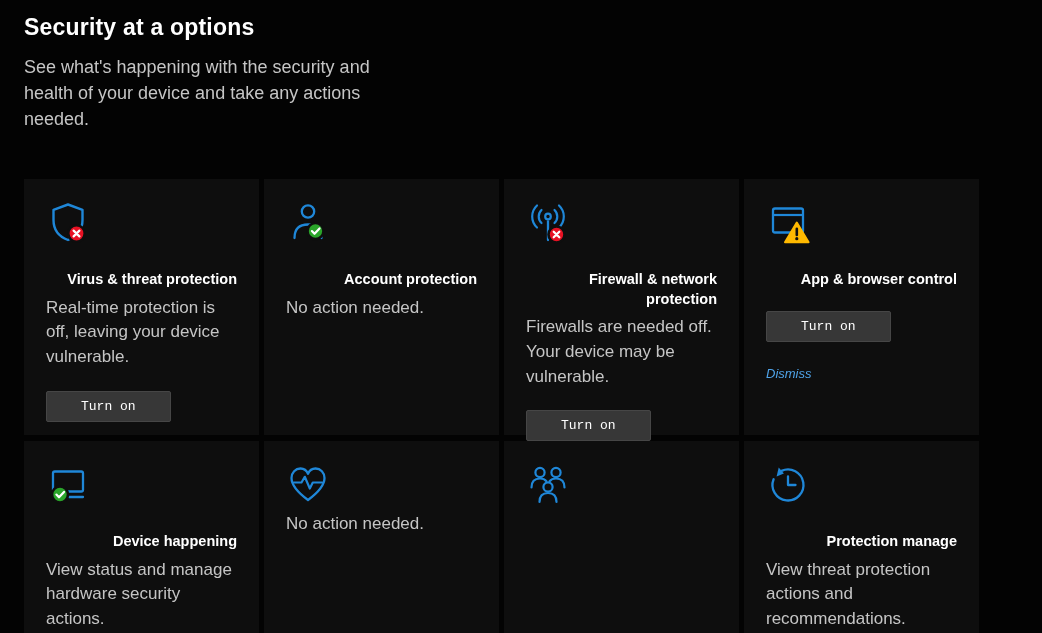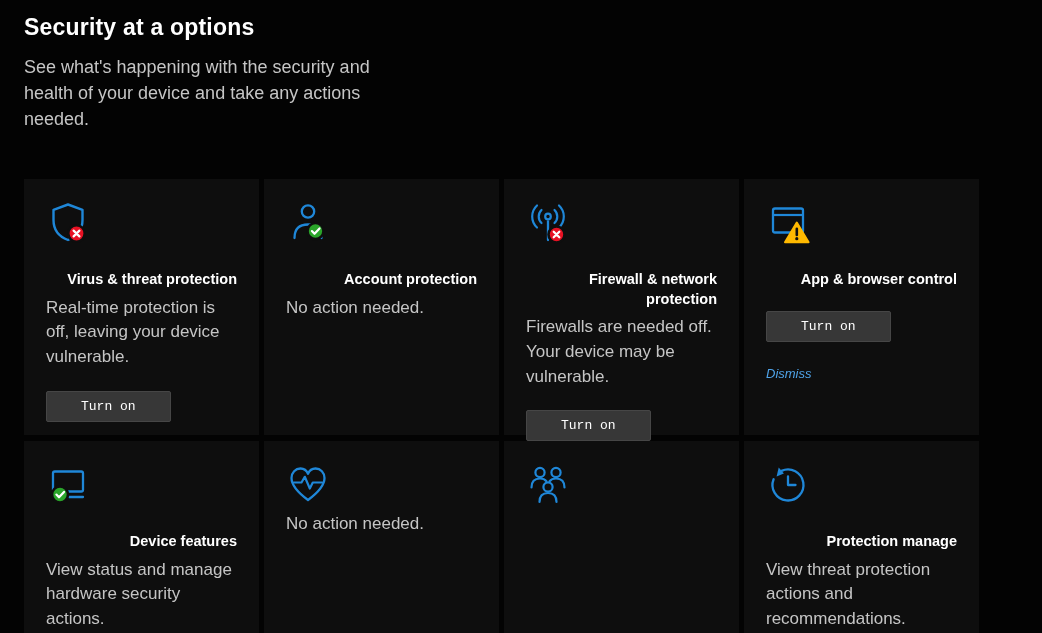--- a/index.html
+++ b/index.html
@@ -141,21 +141,21 @@
 
     <div class="card">
       <span class="card-icon">
         <svg viewBox="0 0 44 44">
           <rect x="7" y="9.5" width="30" height="20" rx="1.8" fill="none" stroke="currentColor" stroke-width="2.3"></rect>
           <line x1="23" y1="35" x2="37" y2="35" stroke="currentColor" stroke-width="2.3" stroke-linecap="round"></line>
           <circle cx="14" cy="32.5" r="8" fill="var(--badge-green)" stroke="var(--card-bg)" stroke-width="2.6"></circle>
           <path d="M10.4 32.6 l2.6 2.7 l5 -5.4" stroke="#ffffff" stroke-width="2.2" stroke-linecap="round" stroke-linejoin="round" fill="none"></path>
         </svg>
       </span>
-      <h2 class="card-title">Device features</h2>
+      <h2 class="card-title">Device happening</h2>
       <p class="card-desc">View status and manage hardware security actions.</p>
     </div>
 
     <div class="card">
       <span class="card-icon">
         <svg viewBox="0 0 44 44">
           <path d="M22 38 C10.5 29.5 5.5 22.5 5.5 16 C5.5 10.5 9.5 6.5 14.5 6.5 C18 6.5 20.7 8.5 22 11.8 C23.3 8.5 26 6.5 29.5 6.5 C34.5 6.5 38.5 10.5 38.5 16 C38.5 22.5 33.5 29.5 22 38 Z" fill="none" stroke="currentColor" stroke-width="2.3" stroke-linejoin="round"></path>
           <polyline points="8,20.5 15.5,20.5 18.8,14.8 23.8,26.5 26.8,20.5 36,20.5" fill="none" stroke="currentColor" stroke-width="2.2" stroke-linecap="round" stroke-linejoin="round"></polyline>
         </svg>
       </span>

